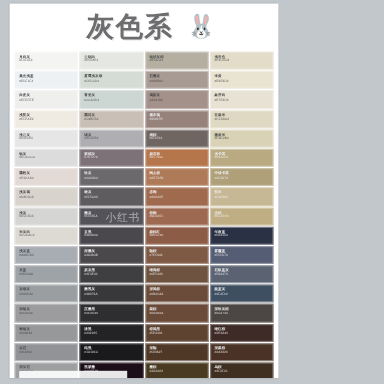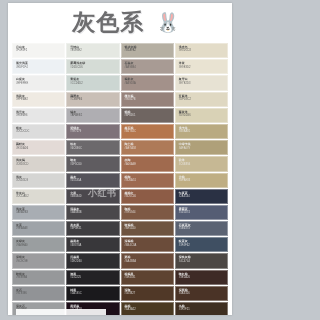--- a/index.html
+++ b/index.html
@@ -79,22 +79,22 @@
     font-size:8.5px; font-weight:bold; color:#ffffff;
     text-shadow:0 0 2px rgba(0,0,0,.35); line-height:9px;
     white-space:nowrap;
   }
   #wm-tr .wm2 {
     font-size:3.4px; color:#f3e7d2; line-height:5px;
     letter-spacing:.3px; white-space:nowrap;
   }
   #wm-ctr {
     position:absolute;
-    left:80px; top:184px;
-    font-size:9px; font-weight:bold;
+    left:80px; top:172px;
+    font-size:9px; font-weight:normal;
     color:rgba(255,255,255,.5);
     letter-spacing:.5px;
     pointer-events:none;
     white-space:nowrap;
   }
   #footer-strip {
     position:absolute;
     left:8px; bottom:0;
     width:90px; height:6px;
     background:#ffffff;

